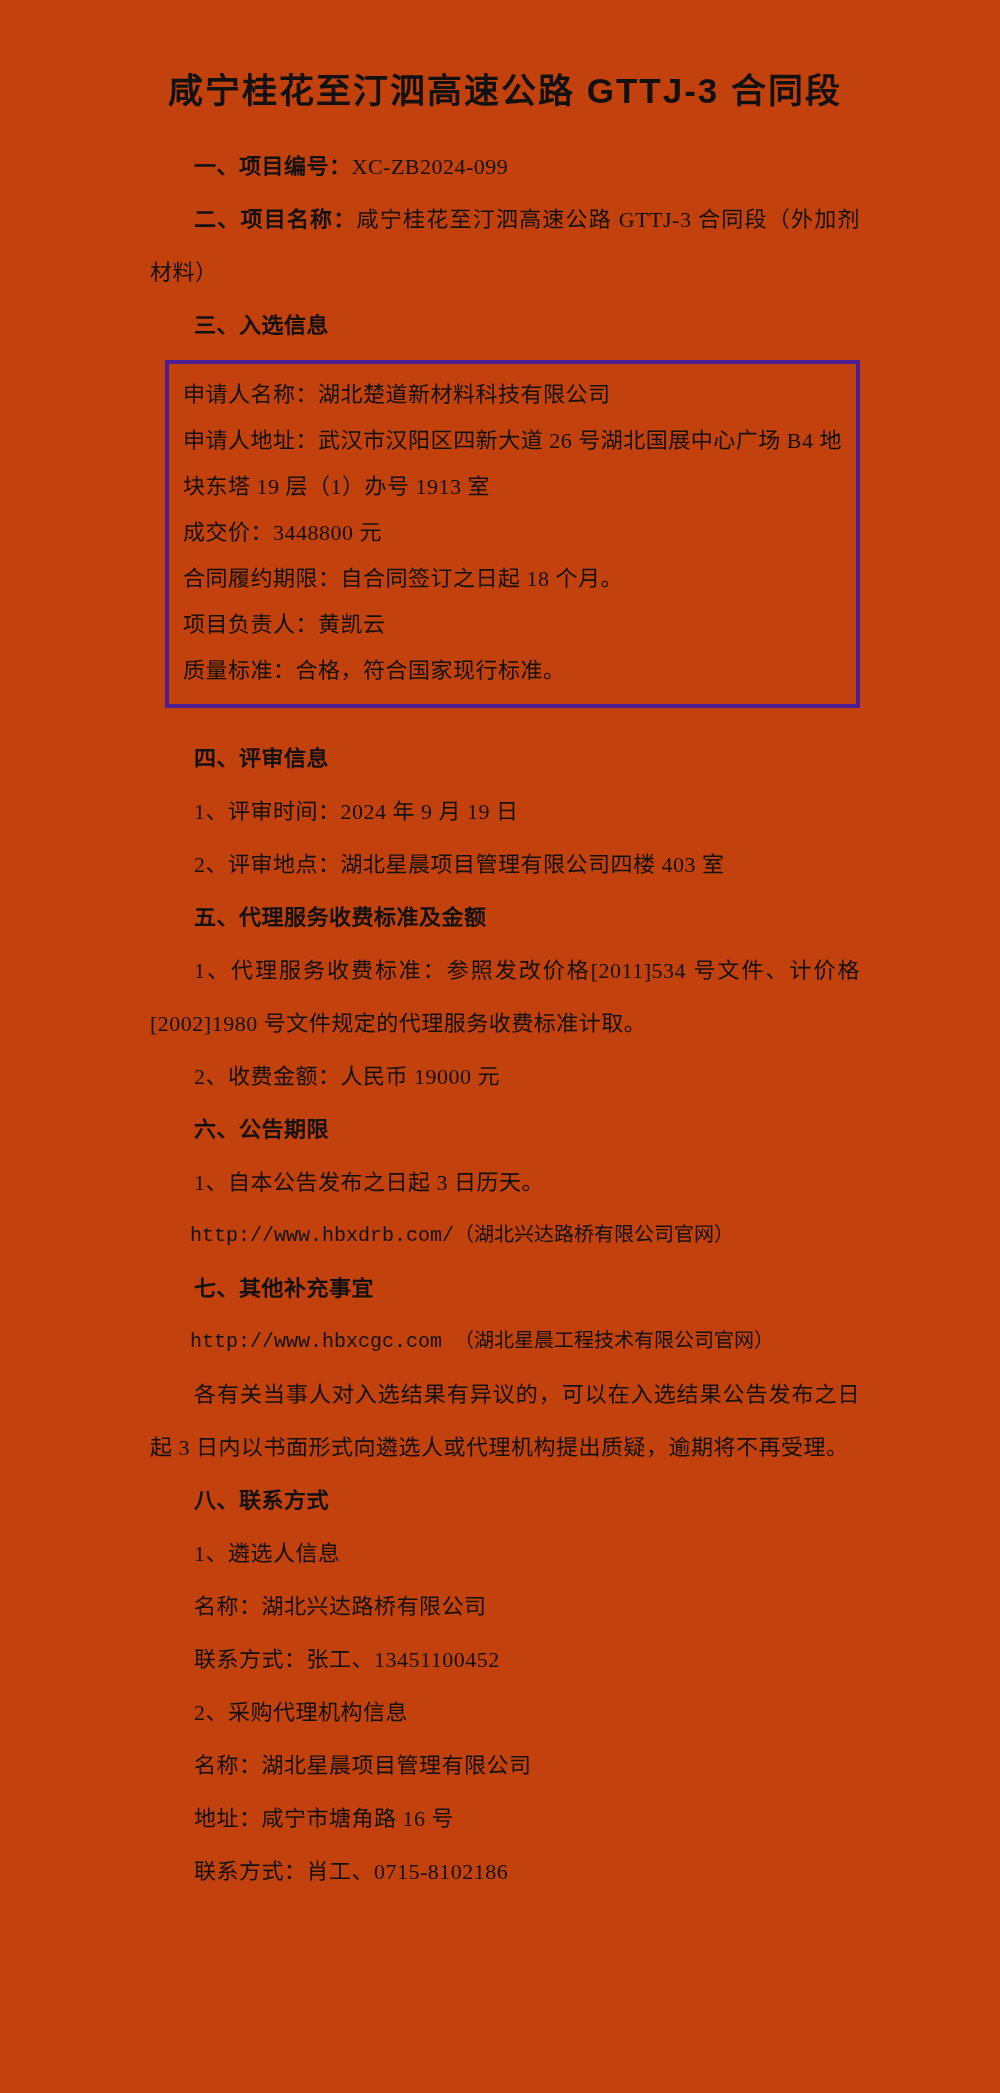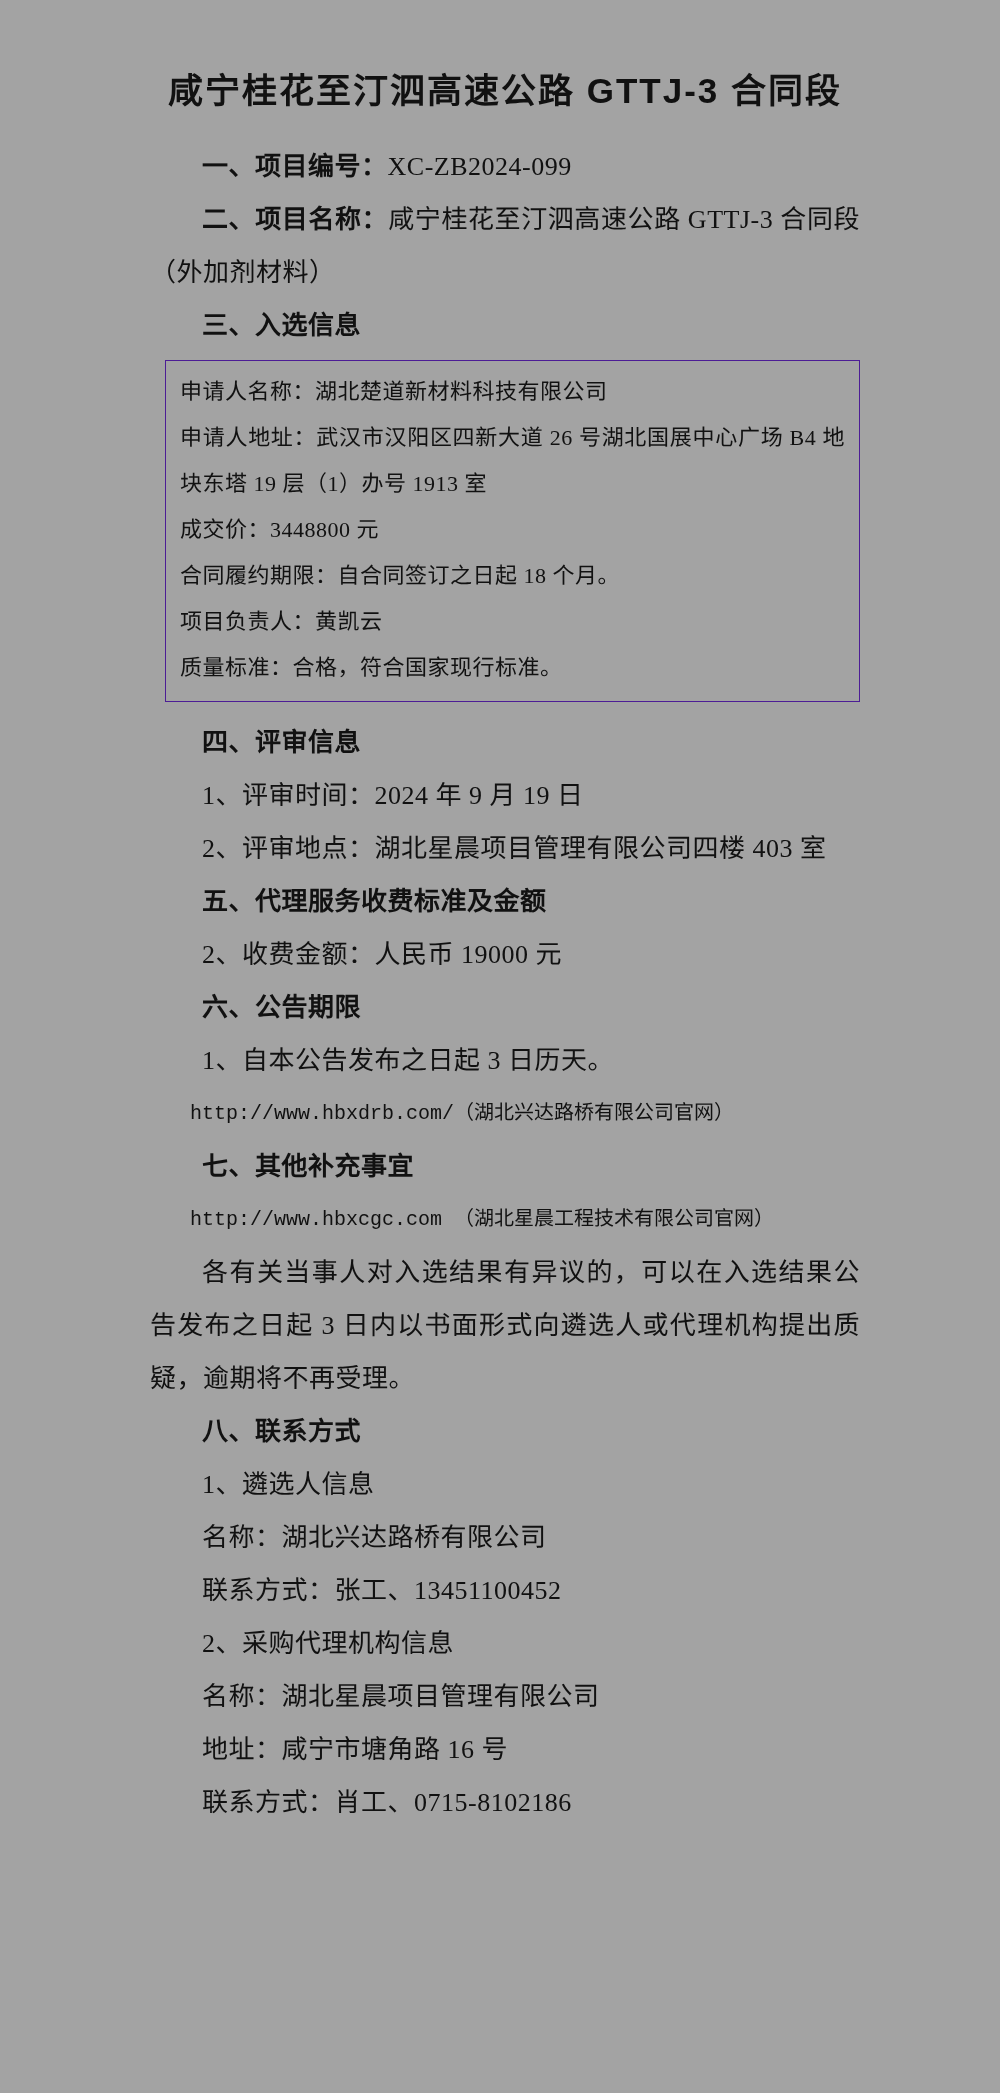--- a/index.html
+++ b/index.html
@@ -1,58 +1,58 @@
 <!DOCTYPE html>
 <html lang="zh-CN"><head>
 <meta charset="utf-8">
 <style>
   html,body{margin:0;padding:0;background:#ffffff;}
   .page{
     position:relative;
     width:1000px;
     height:2093px;
     margin:0 auto;
-    background:#a3a3a3;
+    background:#c2410c;
     box-sizing:border-box;
     padding:64px 140px 0 150px;
     overflow:hidden;
     color:#111111;
     font-family:"Liberation Serif","DejaVu Serif",serif;
   }
   .doc-title{
     text-align:center;
     font-family:"Liberation Sans","DejaVu Sans",sans-serif;
     font-weight:bold;
     font-size:35px;
     line-height:54px;
     letter-spacing:2px;
     margin:0 0 22px 0;
   }
   .para{
-    font-size:26px;
+    font-size:22px;
     line-height:53px;
     letter-spacing:0.5px;
     text-align:justify;
     margin:0;
   }
   .indent{text-indent:2em;}
   .hd{
     font-family:"Liberation Sans","DejaVu Sans",sans-serif;
     font-weight:bold;
   }
   .url{
     font-family:"Liberation Mono","DejaVu Sans Mono",monospace;
     letter-spacing:0;
     font-size:20px;
   }
   .selection-box{
     box-sizing:border-box;
     width:695px;
-    margin:8px 0 14px 15px;
-    border:1px solid #4c1d95;
+    margin:8px 0 24px 15px;
+    border:4px solid #4c1d95;
     padding:8px 14px 10px 14px;
   }
   .box-row{
     font-size:22px;
     line-height:46px;
     letter-spacing:0.5px;
     text-align:justify;
     margin:0;
   }
 </style>
@@ -82,20 +82,21 @@
     <p class="box-row">合同履约期限：自合同签订之日起 18 个月。</p>
     <p class="box-row">项目负责人：黄凯云</p>
     <p class="box-row">质量标准：合格，符合国家现行标准。</p>
   </div>
 
   <p class="para indent hd">四、评审信息</p>
   <p class="para indent">1、评审时间：2024 年 9 月 19 日</p>
   <p class="para indent">2、评审地点：湖北星晨项目管理有限公司四楼 403 室</p>
 
   <p class="para indent hd">五、代理服务收费标准及金额</p>
+  <p class="para indent">1、代理服务收费标准：参照发改价格[2011]534 号文件、计价格[2002]1980 号文件规定的代理服务收费标准计取。</p>
   <p class="para indent">2、收费金额：人民币 19000 元</p>
 
   <p class="para indent hd">六、公告期限</p>
   <p class="para indent">1、自本公告发布之日起 3 日历天。</p>
   <p class="para indent url">http://www.hbxdrb.com/（湖北兴达路桥有限公司官网）</p>
   <p class="para indent hd">七、其他补充事宜</p>
 
   <p class="para indent url">http://www.hbxcgc.com （湖北星晨工程技术有限公司官网）</p>
   <p class="para indent">各有关当事人对入选结果有异议的，可以在入选结果公告发布之日起 3 日内以书面形式向遴选人或代理机构提出质疑，逾期将不再受理。</p>
 

